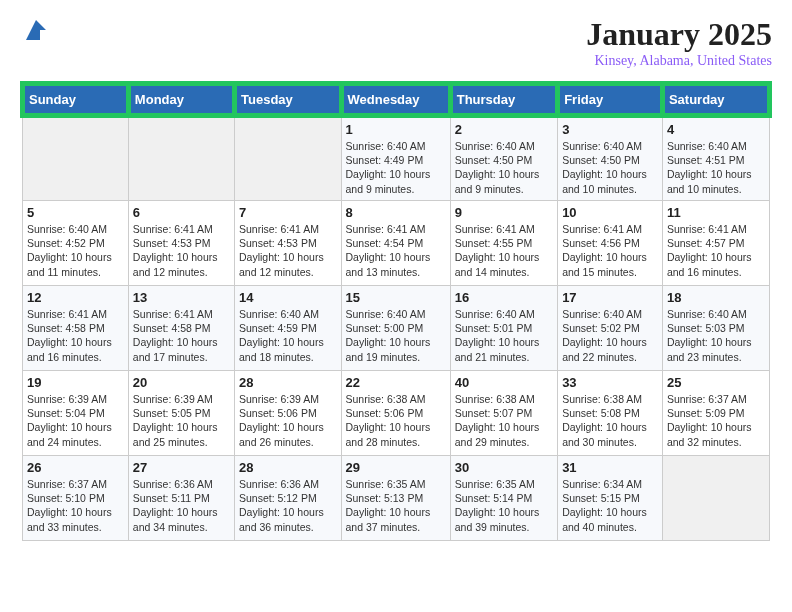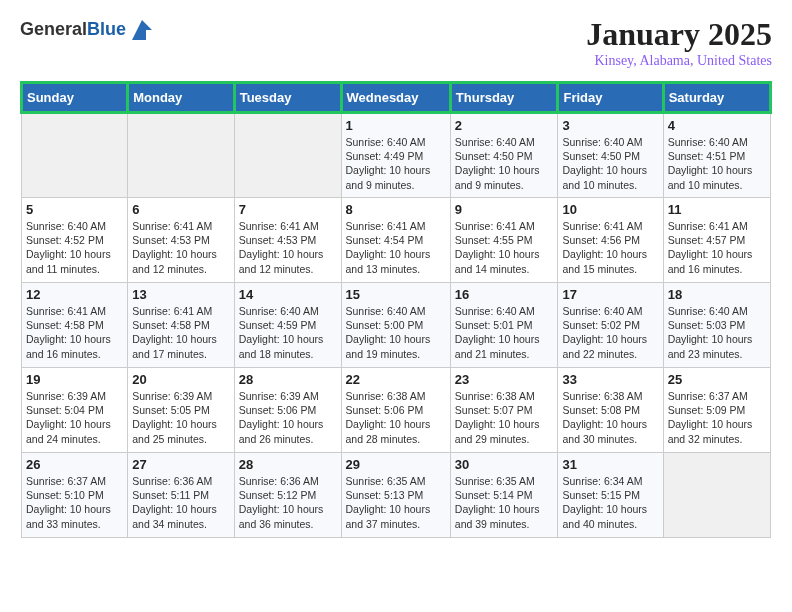--- a/index.html
+++ b/index.html
@@ -53,21 +53,21 @@
       border-collapse: collapse;
       font-size: 11px;
     }
     thead tr th {
       background: #2a6bb5;
       color: #fff;
       padding: 6px 4px;
       text-align: left;
       font-size: 13px;
       font-weight: bold;
-      border: 3px solid #22c55e;
+      border: 5px solid #22c55e;
     }
     tbody tr td {
       border: 1px solid #ccc;
       vertical-align: top;
       padding: 4px;
       width: 113px;
       min-height: 70px;
       height: 85px;
       background: #fff;
     }
@@ -92,25 +92,20 @@
     .empty {
       background: #f0f0f0 !important;
     }
   </style>
 </head>
 <body>
 
 <div class="page">
   <div class="header">
     <div class="logo">
-      <div>
-        <div class="logo-text">
-          <span class="logo-general">General</span><span class="logo-blue">Blue</span>
-        </div>
-      </div>
       <svg class="logo-icon" viewBox="0 0 28 28" xmlns="http://www.w3.org/2000/svg">
         <polygon points="4,24 14,4 24,14 18,14 18,24" fill="#2a6bb5"></polygon>
       </svg>
     </div>
     <div class="title-block">
       <div class="month-title">January 2025</div>
       <div class="location">Kinsey, Alabama, United States</div>
     </div>
   </div>
 
@@ -286,21 +281,21 @@
 and 26 minutes.</div>
           </td>
           <td>
             <span class="day-num">22</span>
             <div class="day-info" style="white-space: pre-line;">Sunrise: 6:38 AM
 Sunset: 5:06 PM
 Daylight: 10 hours
 and 28 minutes.</div>
           </td>
           <td>
-            <span class="day-num">23</span>
+            <span class="day-num">40</span>
             <div class="day-info" style="white-space: pre-line;">Sunrise: 6:38 AM
 Sunset: 5:07 PM
 Daylight: 10 hours
 and 29 minutes.</div>
           </td>
           <td>
             <span class="day-num">33</span>
             <div class="day-info" style="white-space: pre-line;">Sunrise: 6:38 AM
 Sunset: 5:08 PM
 Daylight: 10 hours

